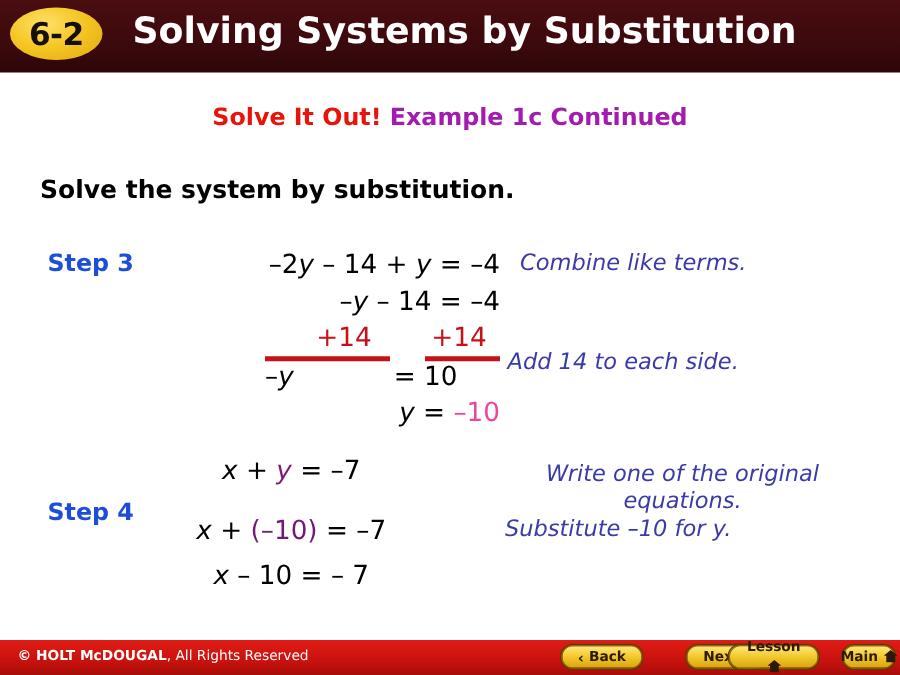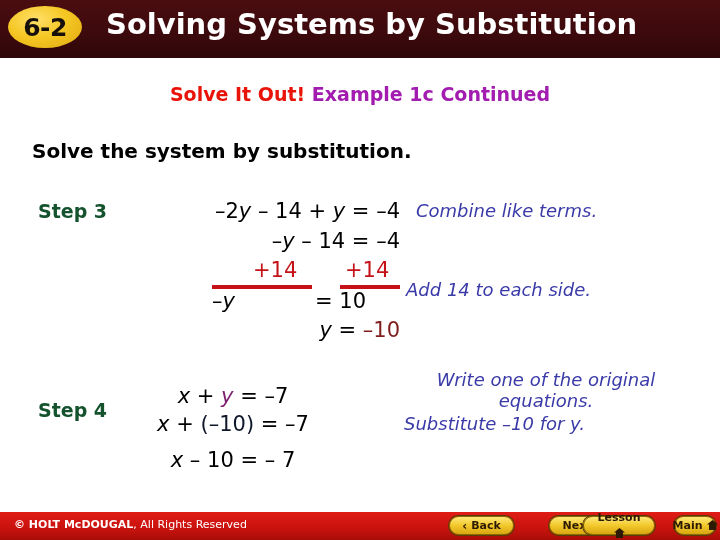--- a/index.html
+++ b/index.html
@@ -73,21 +73,21 @@
     font-weight: bold;
     color: #000000;
     font-family: "DejaVu Sans", sans-serif;
   }
 
   
   .step-label {
     position: absolute;
     font-size: 19px;
     font-weight: bold;
-    color: #14532d;
+    color: #1d4ed8;
     font-family: "DejaVu Sans", sans-serif;
   }
   #step3-label { left: 38px; top: 200px; }
   #step4-label { left: 38px; top: 378px; margin-top: 21px; }
 
   
   .math {
     position: absolute;
     font-size: 21px;
     color: #000000;
@@ -125,21 +125,21 @@
     position: absolute;
     width: 330px;
     left: 68px;
     text-align: center;
     font-size: 21px;
     color: #000000;
     font-family: "DejaVu Sans", sans-serif;
     white-space: nowrap;
   }
   .math-c i { font-style: italic; }
-  #s4-l1 { top: 384px; }
+  #s4-l1 { top: 364px; }
   #s4-l2 { top: 412px; }
   #s4-l3 { top: 448px; }
 
   
   .note {
     position: absolute;
     font-style: italic;
     font-size: 18px;
     color: #3a3aa8;
     font-family: "DejaVu Sans", sans-serif;
@@ -222,29 +222,29 @@
 
 <div class="math" id="eq-l3-left">+14</div>
 <div class="math" id="eq-l3-right">+14</div>
 
 <div id="rule-left"></div>
 <div id="rule-right"></div>
 
 <div class="math" id="eq-l4-left">–<i>y</i></div>
 <div class="math" id="eq-l4-right">= 10</div>
 
-<div class="math" id="eq-l5"><i>y</i> = <span style="color:#7f1d1d">–10</span></div>
+<div class="math" id="eq-l5"><i>y</i> = <span style="color:#ec4899">–10</span></div>
 
 <div class="note" id="note-combine">Combine like terms.</div>
 <div class="note" id="note-add14">Add 14 to each side.</div>
 
 <div class="step-label" id="step4-label">Step 4</div>
 
 <div class="math-c" id="s4-l1"><i>x</i> + <span style="color:#7d1d6d"><i>y</i></span> = –7</div>
-<div class="math-c" id="s4-l2"><i>x</i> + <span style="color:#0f172a">(–10)</span> = –7</div>
+<div class="math-c" id="s4-l2"><i>x</i> + <span style="color:#701a75">(–10)</span> = –7</div>
 <div class="math-c" id="s4-l3"><i>x</i> – 10 = – 7</div>
 
 <div class="note" id="note-write">Write one of the original equations.</div>
 <div class="note" id="note-sub">Substitute –10 for y.</div>
 
 <div id="footer-bar"></div>
 <div id="copyright">
   <span class="strong">© HOLT McDOUGAL</span><span>, All Rights Reserved</span>
 </div>
 

